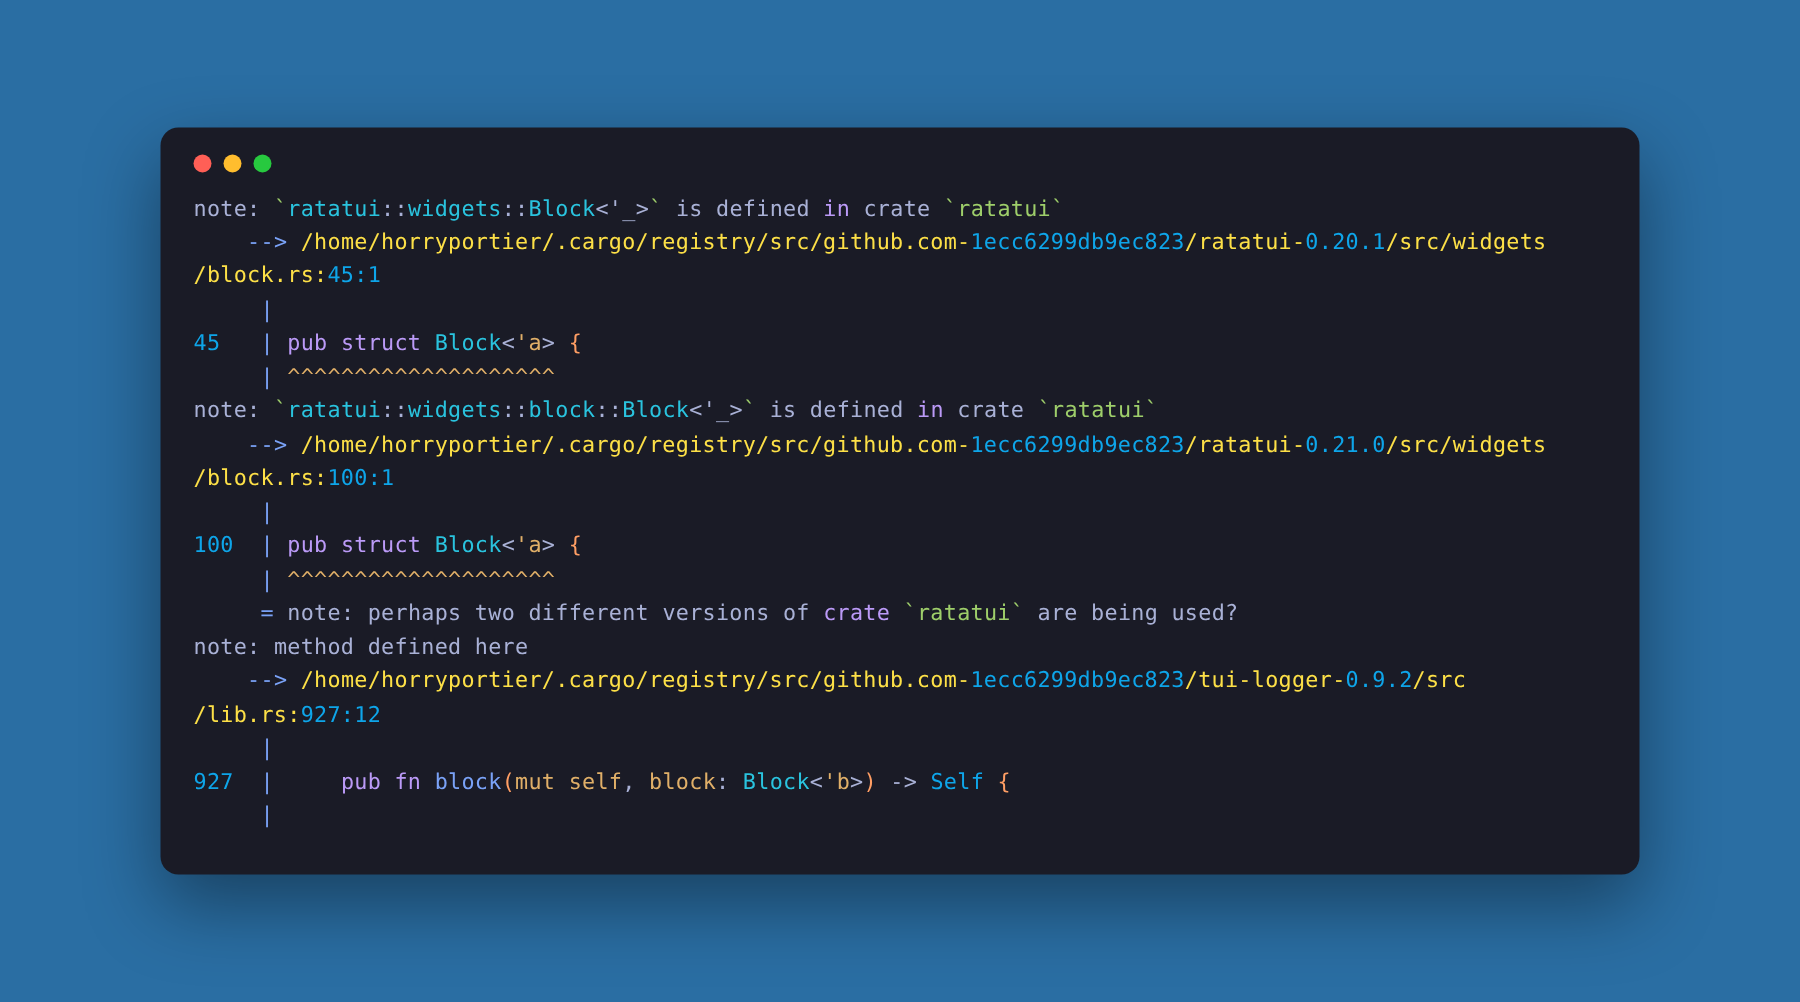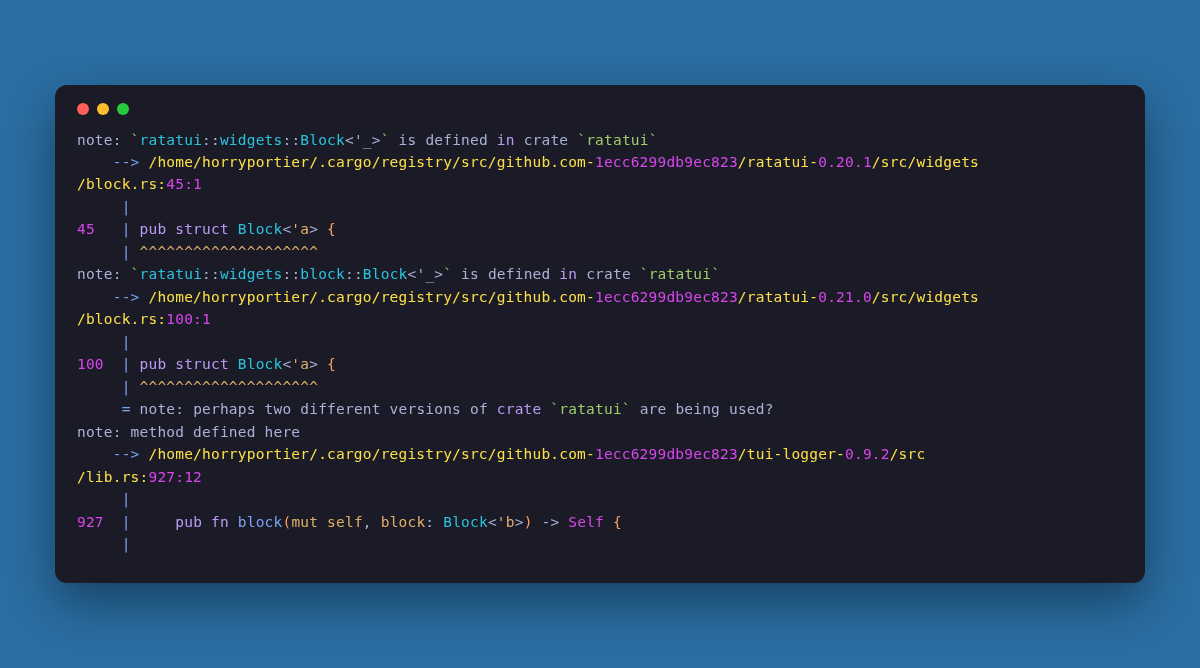--- a/index.html
+++ b/index.html
@@ -3,21 +3,21 @@
 <meta charset="utf-8">
 <style>
 * { margin:0; padding:0; box-sizing:border-box; }
 body {
   background:#2a6ea3;
   width:1200px; height:668px;
   display:flex; align-items:center; justify-content:center;
   font-family:"SF Mono",Menlo,Consolas,monospace;
 }
 .window {
-  width:1090px;
+  width:986px;
   background:#1a1b26;
   border-radius:12px;
   box-shadow:0 20px 50px rgba(0,0,0,0.4);
   padding:18px 22px 28px 22px;
 }
 .titlebar { display:flex; gap:8px; margin-bottom:14px; }
 .dot { width:12px; height:12px; border-radius:50%; }
 .dot.red { background:#ff5f56; }
 .dot.yellow { background:#ffbd2e; }
 .dot.green { background:#27c93f; }
@@ -27,21 +27,21 @@
   color:#a9b1d6;
   white-space:pre-wrap;
   word-break:break-all;
   letter-spacing:0.2px;
 }
 .ln { display:block; }
 .grey { color:#a9b1d6; }
 .blue { color:#7aa2f7; }
 .teal { color:#2ac3de; }
 .cyan { color:#fde047; }
-.red { color:#d946ef;text-align:center; }
+.red { color:#0ea5e9;text-align:center; }
 .yellow { color:#e0af68; }
 .green { color:#9ece6a; }
 .purple { color:#bb9af7; }
 .gold { color:#ff9e64; }
 </style>
 </head>
 <body>
 
 <div class="window">
   <div class="titlebar">

